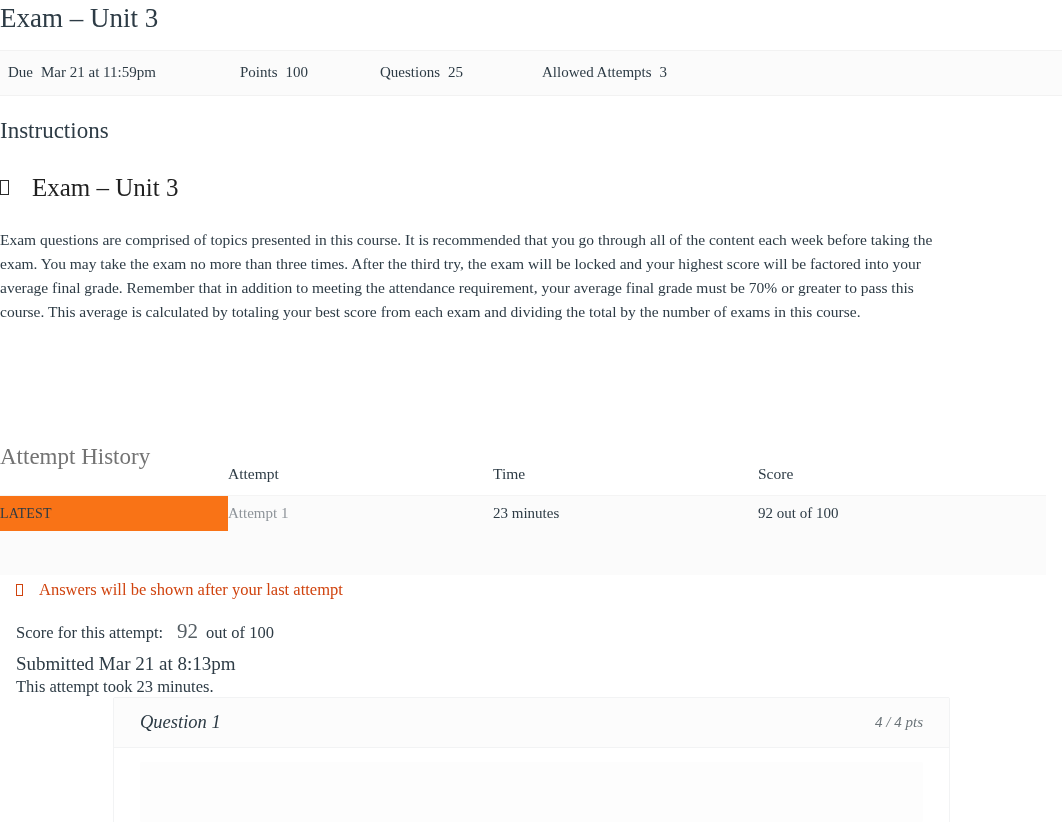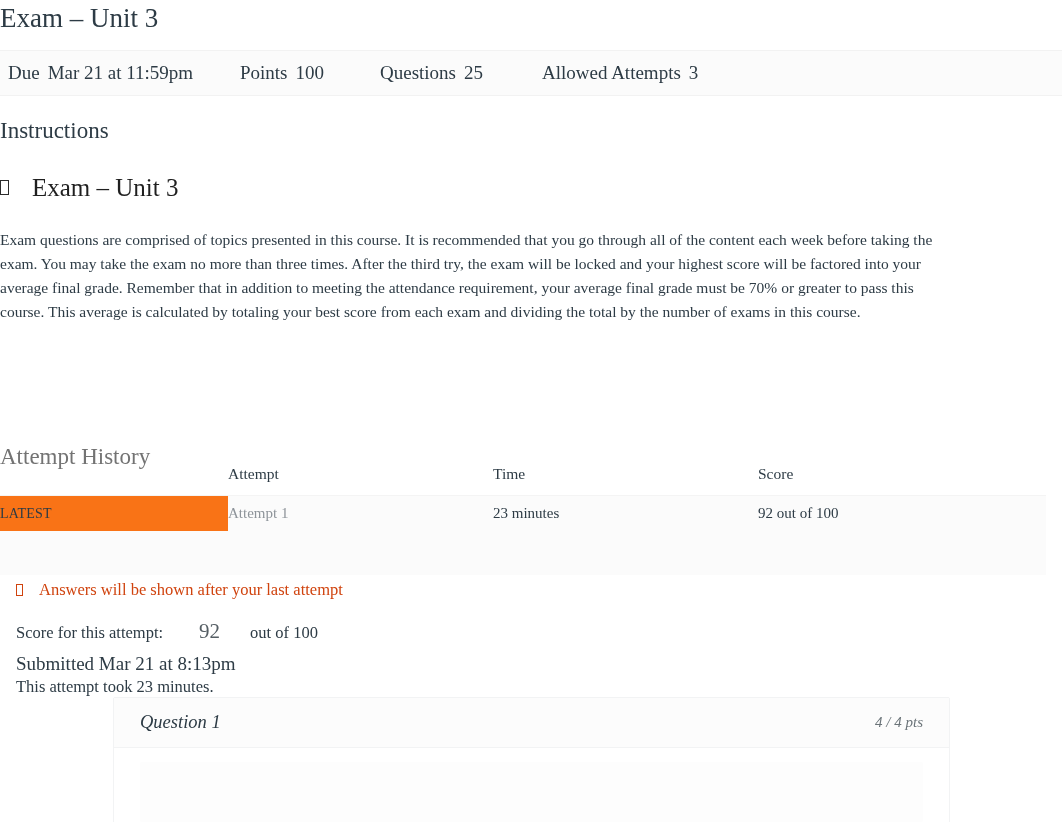--- a/index.html
+++ b/index.html
@@ -40,21 +40,21 @@
     border-bottom: 1px solid #f2f2f2;
     height: 46px;
     display: flex;
     align-items: center;
     padding-left: 8px;
     box-sizing: border-box;
   }
   .detail-item {
     display: flex;
     align-items: flex-start;
-    font-size: 19px;
+    font-size: 15px;
     color: #2d3b45;
     white-space: nowrap;
   }
   .detail-label { margin-right: 8px; }
   .detail-value { }
   .d-due   { width: 232px; }
   .d-pts   { width: 140px; }
   .d-qs    { width: 162px; }
   .d-time  { width: 188px; }
   .d-att   { width: 200px; }
@@ -195,21 +195,20 @@
     position: absolute;
     top: 620px;
     left: 16px;
     color: #2d3b45;
   }
   .score-line {
     font-size: 16.5px;
     display: flex;
     align-items: baseline;
     line-height: 22px;
-    gap: 22px;
   }
   .score-label { margin-right: 14px; }
   .score-value { font-size: 21px; margin-right: 8px; color: #555e64; }
   .score-outof { font-size: 16.5px; }
   .submitted-line { font-size: 19px; margin-top: 9px; line-height: 22px; }
   .took-line { font-size: 16.5px; margin-top: 1px; line-height: 22px; }
 
   
   .question-card {
     position: absolute;

